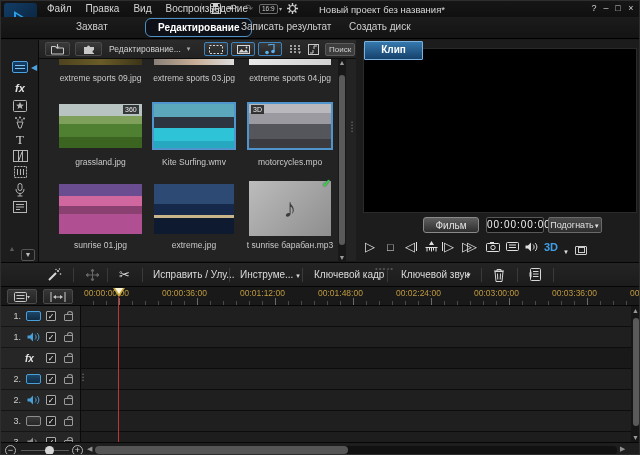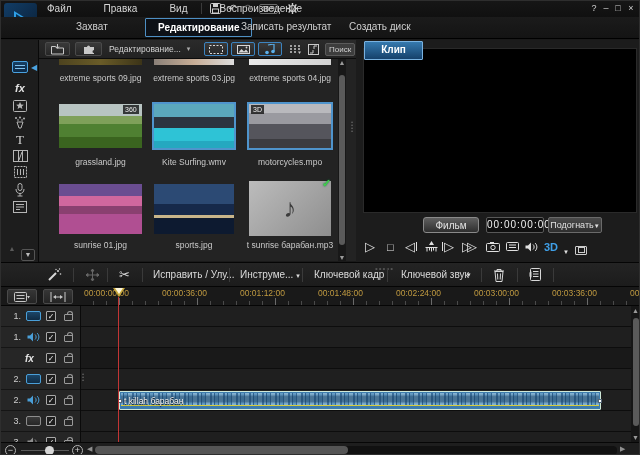--- a/index.html
+++ b/index.html
@@ -16,21 +16,21 @@
   .logo .tri::after{content:"";position:absolute;left:-11px;top:-5px;border-left:8px solid #063052;border-top:5px solid transparent;border-bottom:5px solid transparent;}
   .menuitem{font-size:10px;color:#d6d6d6;padding:2px 4px;}
   .tb-ic{font-size:11px;color:#d0d0d0;}
   .aspectbox{display:inline-block;border:1px solid #6a6a6a;border-radius:2px;font-size:6.5px;color:#ccc;
              padding:0 2px;line-height:8px;height:10px;vertical-align:middle;}
   .winbtn{font-size:9px;color:#cfcfcf;width:10px;text-align:center;}
 
   
   .modebar{position:absolute;left:0;top:16px;width:640px;height:22px;background:linear-gradient(#1b1b1b,#141414);border-bottom:1px solid #000;}
   .modetab{position:absolute;top:4px;font-size:10px;color:#cfcfcf;}
-  .modetab.active{border:1px solid #4d8fc4;border-radius:1px;background:#0d1117;color:#fff;font-weight:bold;padding:3px 12px;top:1px;}
+  .modetab.active{border:1px solid #4d8fc4;border-radius:6px;background:#0d1117;color:#fff;font-weight:bold;padding:3px 12px;top:1px;}
   .brand{position:absolute;right:5px;top:3px;font-size:15px;color:#c4c4c4;letter-spacing:.3px;}
 
   
   .sidebar{position:absolute;left:0;top:39px;width:38px;height:222px;background:#1d1d1d;border-right:1px solid #090909;}
   .side-ic{position:absolute;left:0;width:38px;text-align:center;color:#b9b9b9;}
   .roomicon{display:inline-block;width:16px;height:12px;border:1px solid #4aa2e0;border-radius:2px;
             background:linear-gradient(#173f63,#0d2a47);position:relative;}
   .roomicon::before,.roomicon::after{content:"";position:absolute;left:2px;right:2px;height:1px;background:#7fc0ec;}
   .roomicon::before{top:3px;} .roomicon::after{top:6px;}
   .sideexp{position:absolute;left:38px;top:146px;width:9px;height:24px;background:#2e6da4;border-radius:0 3px 3px 0;
@@ -125,21 +125,21 @@
   .hthumb{position:absolute;top:3px;height:8px;background:#555;border-radius:4px;}
 
   svg{display:block;}
 </style>
 </head>
 <body>
 
 <div class="app">
 
   <div class="titlebar">
-    <div class="abs" style="left:42px;top:0;display:flex;gap:24px;">
+    <div class="abs" style="left:42px;top:0;display:flex;gap:6px;">
       <span class="menuitem">Файл</span>
       <span class="menuitem">Правка</span>
       <span class="menuitem">Вид</span>
       <span class="menuitem">Воспроизведение</span>
     </div>
     <div class="abs" style="left:200px;top:2px;width:1px;height:11px;background:#3a3a3a;"></div>
     <span class="abs" style="left:209px;top:2px;">
       <svg width="11" height="11" viewBox="0 0 11 11">
           <rect x="0.5" y="0.5" width="10" height="10" rx="1" fill="none" stroke="#cfcfcf"></rect>
           <rect x="3" y="1" width="5" height="3" fill="#cfcfcf"></rect>
@@ -158,20 +158,21 @@
             <line x1="5.5" y1="9" x2="5.5" y2="11"></line>
             <line x1="0" y1="5.5" x2="2" y2="5.5"></line>
             <line x1="9" y1="5.5" x2="11" y2="5.5"></line>
             <line x1="1.6" y1="1.6" x2="3" y2="3"></line>
             <line x1="8" y1="8" x2="9.4" y2="9.4"></line>
             <line x1="9.4" y1="1.6" x2="8" y2="3"></line>
             <line x1="3" y1="8" x2="1.6" y2="9.4"></line>
           </g>
         </svg>
     </span>
+    <span class="abs" style="left:318px;top:3px;font-size:9.5px;color:#d8d8d8;">Новый проект без названия*</span>
     <span class="abs winbtn" style="right:42px;top:2px;">?</span>
     <span class="abs winbtn" style="right:30px;top:2px;">–</span>
     <span class="abs winbtn" style="right:18px;top:2px;">□</span>
     <span class="abs winbtn" style="right:5px;top:2px;">×</span>
   </div>
   <div class="logo">
       <span class="tri"></span>
     </div>
 
   <div class="modebar">
@@ -321,21 +322,21 @@
     <div class="tlabel" style="left:105px;top:98px;width:100px;">Kite Surfing.wmv</div>
     <div class="tlabel" style="left:200px;top:98px;width:102px;">motorcycles.mpo</div>
 
     <div class="thumb" style="left:20px;top:125px;width:83px;height:50px;background:linear-gradient(#6a4d91 0 25%,#d0679e 25% 45%,#8a4070 45% 60%,#b04f92 60%);"></div>
     <div class="thumb" style="left:115px;top:125px;width:80px;height:50px;background:linear-gradient(#2c4a74 0 40%,#16294a 40% 62%,#c8b58a 62% 68%,#0d1a30 68%);"></div>
     <div class="thumb" style="left:210px;top:122px;width:82px;height:55px;background:linear-gradient(135deg,#bcbcbc,#8e8e8e);display:flex;align-items:center;justify-content:center;">
       <span style="font-size:26px;color:#3c3c3c;">♪</span>
     </div>
     <span class="gcheck" style="left:283px;top:118px;">✓</span>
     <div class="tlabel" style="left:10px;top:181px;width:103px;">sunrise 01.jpg</div>
-    <div class="tlabel" style="left:105px;top:181px;width:100px;">sports.jpg</div>
+    <div class="tlabel" style="left:105px;top:181px;width:100px;">extreme.jpg</div>
     <div class="tlabel" style="left:200px;top:181px;width:102px;">t sunrise барабан.mp3</div>
 
     <div class="vscroll" style="left:299px;top:0;width:8px;height:202px;">
       <span class="scrollarrow" style="top:0;">▲</span>
       <div class="vthumb" style="left:1px;top:16px;width:6px;height:170px;"></div>
       <span class="scrollarrow" style="bottom:0;">▼</span>
     </div>
   </div>
 
   <div class="dots" style="left:350px;top:120px;">•<br>•<br>•<br>•</div>
@@ -536,29 +537,20 @@
     </div>
   </div>
 
   <div class="tlbody">
     <div class="tlrow"></div>
     <div class="tlrow"></div>
     <div class="tlrow fxrow"></div>
     <div class="tlrow">
       <span class="dots" style="left:1px;top:4px;">•<br>•<br>•</span>
     </div>
-    <div class="tlrow">
-      <div class="clip">
-        <div class="wave"></div>
-        <div class="volline"></div>
-        <span class="cliplabel">t killah барабан</span>
-        <span class="handle" style="left:-2px;"></span>
-        <span class="handle" style="right:-2px;"></span>
-      </div>
-    </div>
     <div class="tlrow"></div>
     <div class="tlrow"></div>
   </div>
 
   <div class="tl-vscroll">
     <span class="scrollarrow" style="top:1px;">▲</span>
     <div class="vthumb" style="left:1.5px;top:12px;width:6px;height:108px;"></div>
     <span class="scrollarrow" style="bottom:1px;">▼</span>
   </div>
 

